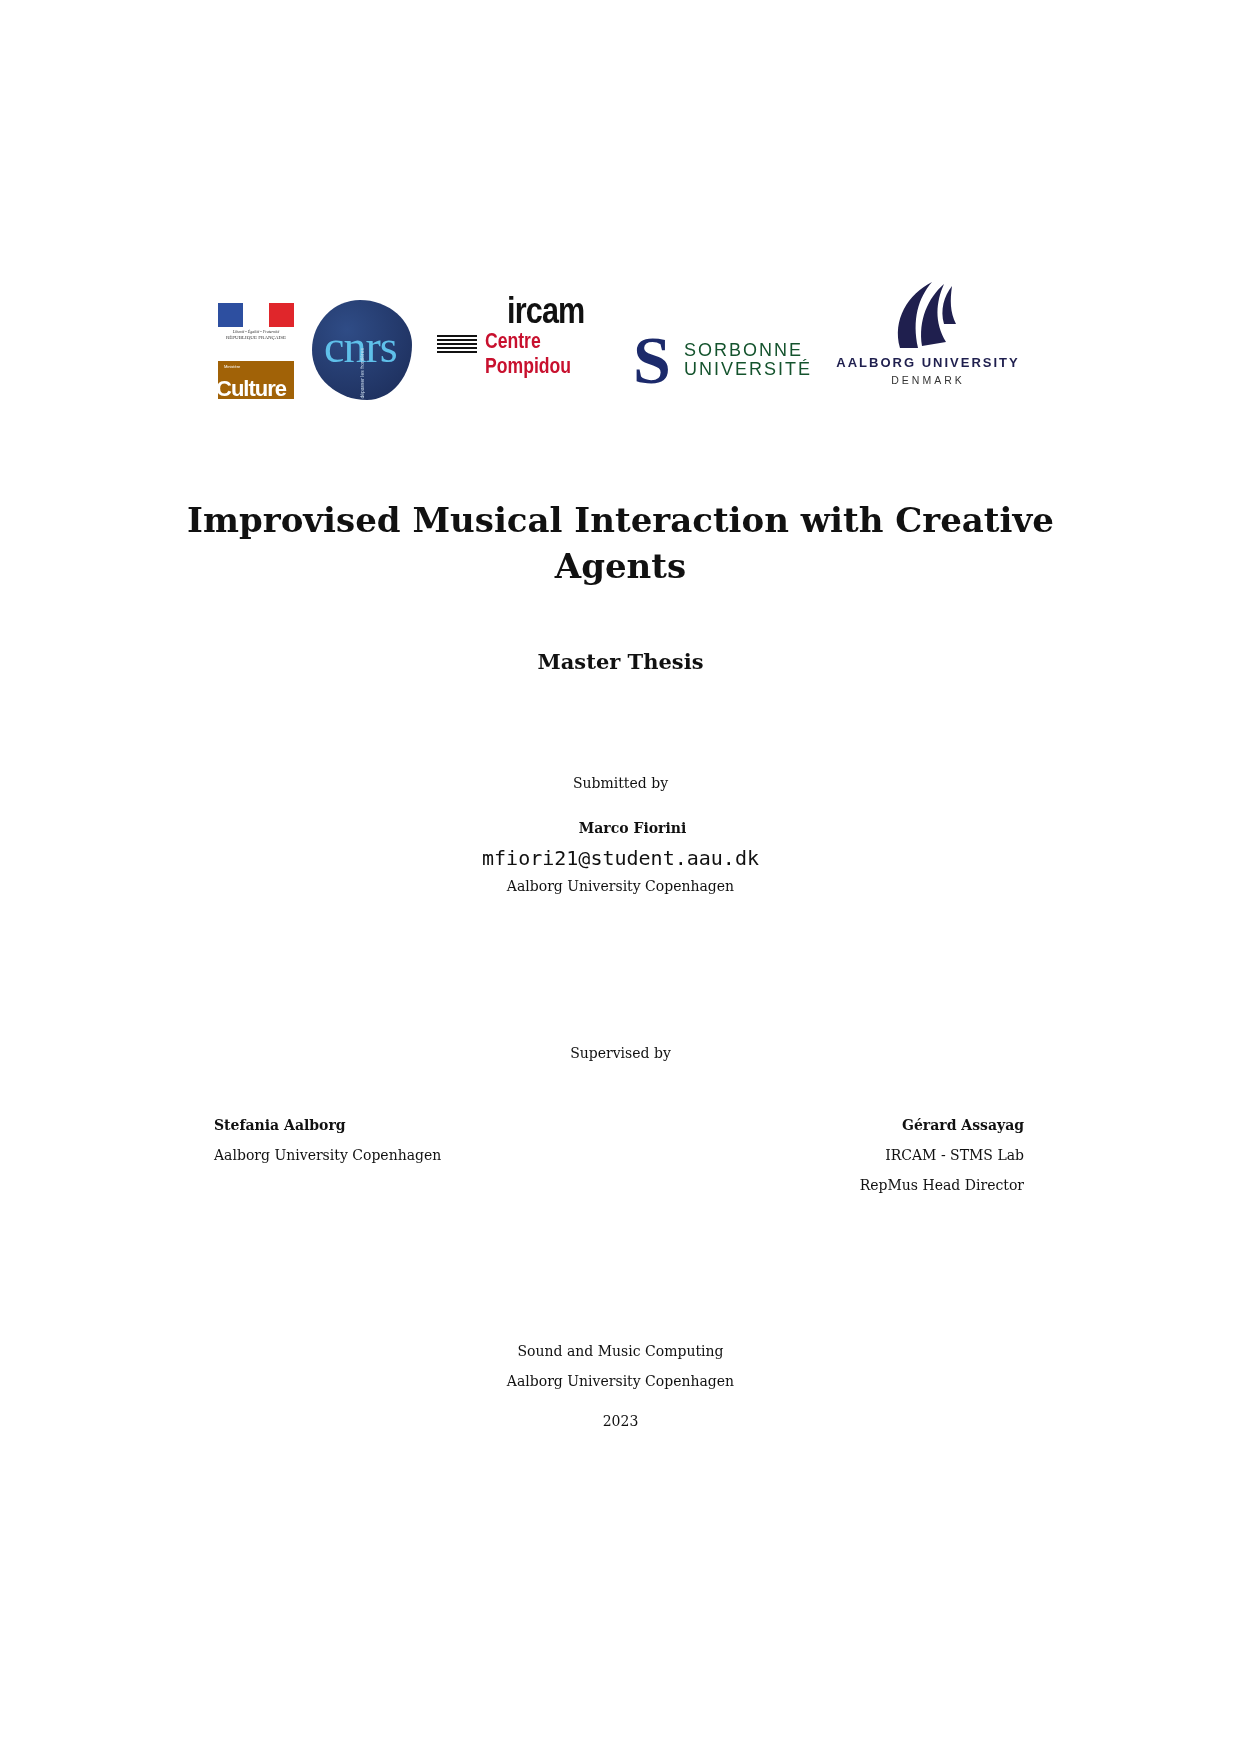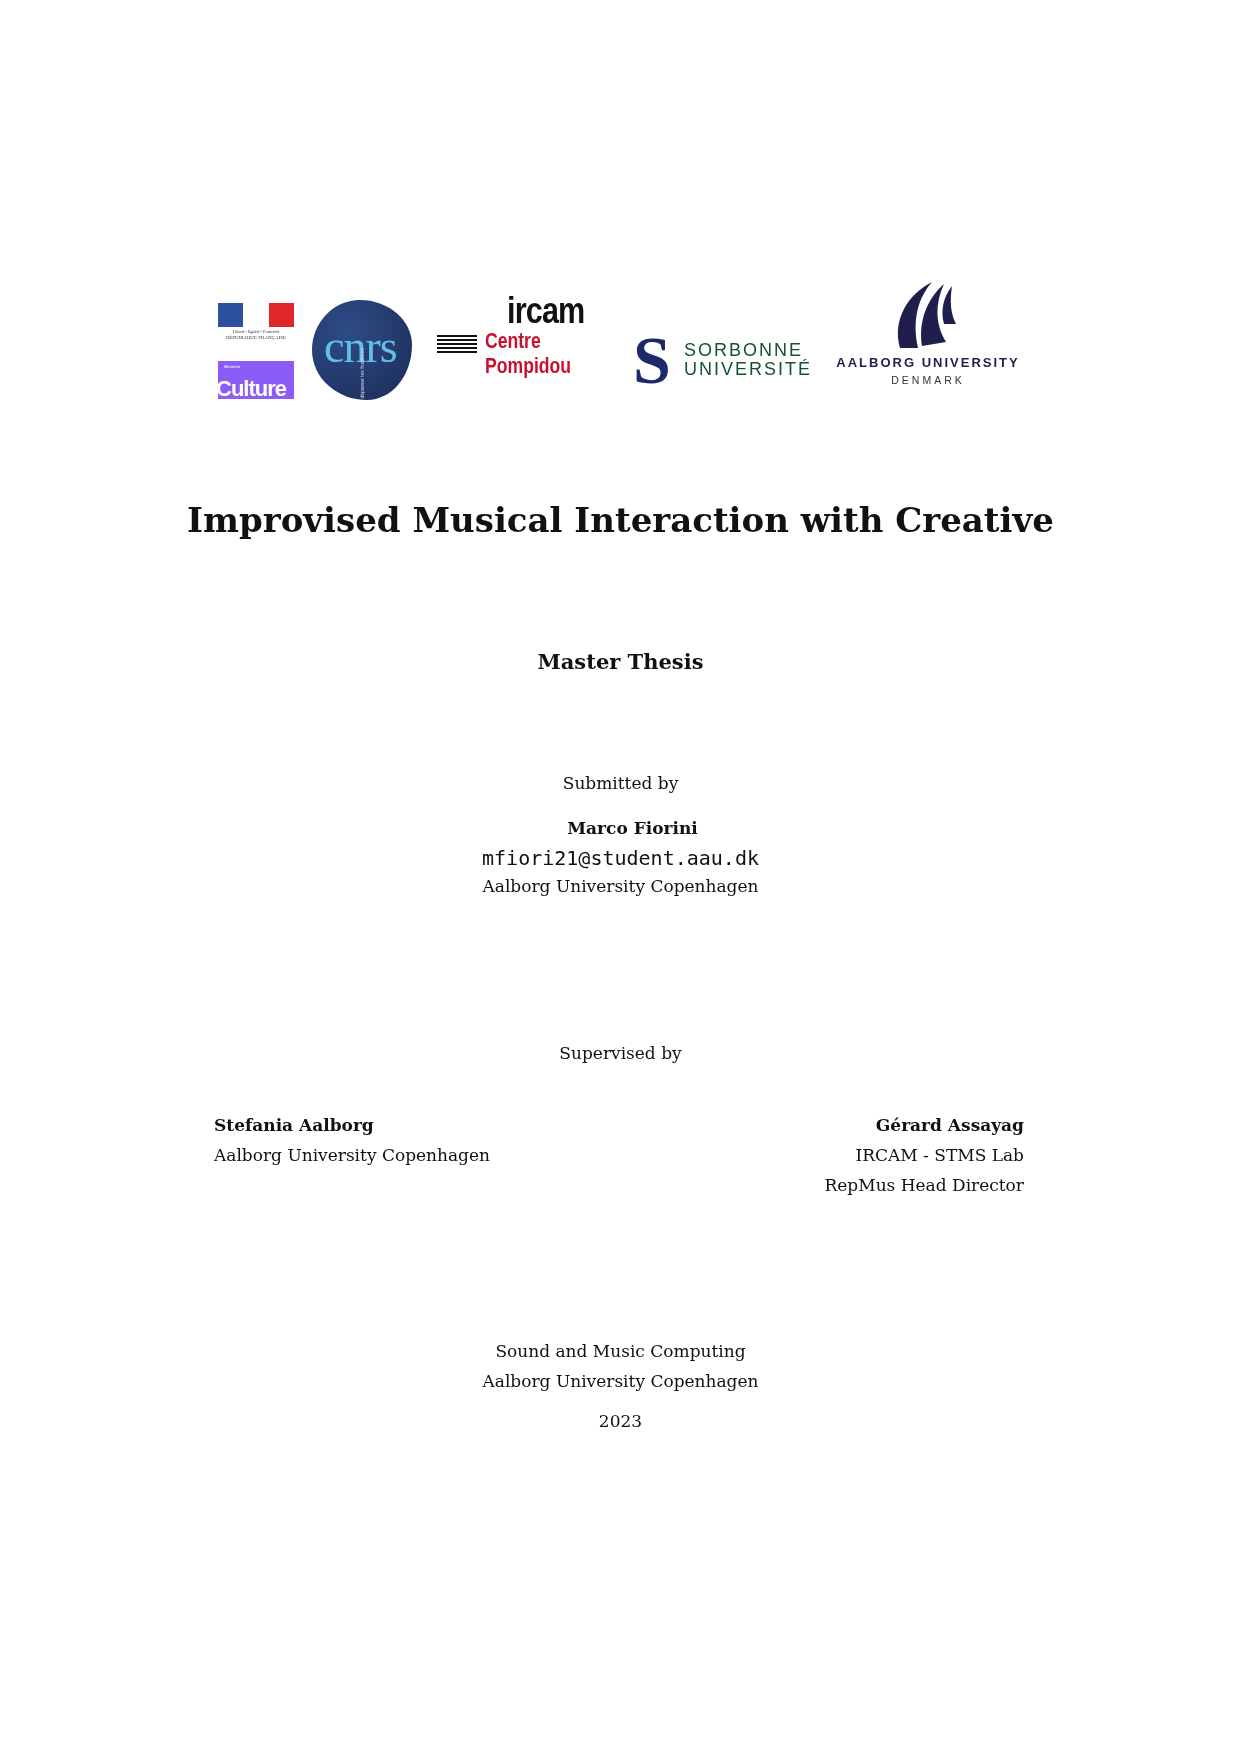--- a/index.html
+++ b/index.html
@@ -5,40 +5,40 @@
   html, body { margin:0; padding:0; background:#fff; }
   body { width:1241px; height:1754px; position:relative; font-family:"DejaVu Serif","Liberation Serif",serif; color:#111; overflow:hidden; }
   .abs { position:absolute; }
   .center { left:0; width:1241px; text-align:center; }
   
   .logo-rf { left:218px; top:303px; width:76px; height:96px; }
   .rf-flag { position:absolute; left:0; top:0; width:76px; height:24px; display:flex; }
   .rf-flag .b { flex:1; background:#2d4fa0; } .rf-flag .w{flex:1;background:#fff;} .rf-flag .r{flex:1;background:#e0262b;}
   .rf-motto { position:absolute; left:0; top:26px; width:76px; font-size:4px; font-style:italic; text-align:center; color:#333; font-family:"Liberation Serif",serif; }
   .rf-name { position:absolute; left:0; top:32px; width:76px; font-size:5px; text-align:center; color:#333; font-family:"Liberation Serif",serif; }
-  .rf-cult { position:absolute; left:0; top:58px; width:76px; height:38px; background:#8b5cf6; color:#fff; }
+  .rf-cult { position:absolute; left:0; top:58px; width:76px; height:38px; background:#a16207; color:#fff; }
   .rf-min { position:absolute; left:6px; top:3px; font-size:4px; font-family:"Liberation Sans",sans-serif; }
   .rf-cw { position:absolute; left:-2px; top:15px; font-size:22px; font-weight:bold; font-family:"Liberation Sans",sans-serif; letter-spacing:-1px; }
   .logo-cnrs { left:312px; top:300px; width:100px; height:100px; border-radius:48% 52% 45% 55%/50% 45% 55% 50%; background:radial-gradient(circle at 35% 30%, #2f4c86, #1b2b57); color:#5fc0ea; }
   .cnrs-t { position:absolute; left:12px; top:20px; font-size:46px; font-family:Liberation Serif, serif; letter-spacing:-1px; }
   .cnrs-s { position:absolute; left:47px; top:48px; font-size:5px; color:#cde; writing-mode:vertical-rl; transform:rotate(180deg); font-family:"Liberation Sans",sans-serif; }
   .logo-ircam { left:437px; top:290px; width:160px; height:100px; }
   .ircam-t { position:absolute; left:70px; top:0; font-size:36px; font-weight:bold; font-family:"Liberation Sans",sans-serif; letter-spacing:-1px; color:#111; transform:scaleX(0.85); transform-origin:left; }
   .ircam-c { position:absolute; left:48px; top:38px; font-size:22px; font-weight:bold; color:#c8102e; font-family:"Liberation Sans",sans-serif; line-height:25px; transform:scaleX(0.8); transform-origin:left; }
   .ircam-lines { position:absolute; left:0; top:45px; width:40px; height:20px; background:repeating-linear-gradient(#111 0 2px, #fff 2px 4px); }
   .logo-sorb { left:633px; top:325px; width:180px; height:75px; }
   .sorb-s { position:absolute; left:0; top:0; font-size:68px; line-height:70px; color:#1c2a6b; font-weight:bold; font-family:"Liberation Serif",serif; }
   .sorb-t { position:absolute; left:51px; top:16px; font-size:18px; line-height:19px; color:#14532d; letter-spacing:2px; font-family:"Liberation Sans",sans-serif; }
   .logo-aau { left:833px; top:280px; width:190px; height:115px; }
   .aau-mark { position:absolute; left:55px; top:0; width:70px; height:70px; }
   .aau-t { position:absolute; left:0; top:75px; width:190px; text-align:center; font-size:13px; font-weight:bold; color:#1f1f4e; letter-spacing:2px; font-family:"Liberation Sans",sans-serif; }
   .aau-d { position:absolute; left:0; top:94px; width:190px; text-align:center; font-size:10.5px; color:#333; letter-spacing:3px; font-family:"Liberation Sans",sans-serif; }
   .title { top:497px; font-size:34px; font-weight:bold; line-height:46px; }
   .sub { top:649px; font-size:21px; font-weight:bold; }
-  .t22 { font-size:17px; line-height:30px; }
+  .t22 { font-size:14px; line-height:30px; }
   .mono { font-family:"DejaVu Sans Mono","Liberation Mono",monospace; font-size:20px; }
   .sup-l { left:214px; top:1110px; text-align:left; }
   .sup-r { right:217px; top:1110px; text-align:right; }
 </style>
 </head>
 <body>
 
 <div class="abs logo-rf">
   <div class="rf-flag">
       <div class="b"></div>
@@ -80,20 +80,21 @@
     <path d="M12 68 C4 40 20 14 44 2 C30 18 24 40 30 68 Z" fill="#1f1f4e"></path>
     <path d="M34 66 C30 40 40 18 56 4 C48 22 46 42 58 62 Z" fill="#1f1f4e"></path>
     <path d="M56 44 C52 30 56 16 64 6 C62 20 62 32 68 44 Z" fill="#1f1f4e"></path>
   </svg>
   <div class="aau-t">AALBORG UNIVERSITY</div>
   <div class="aau-d">DENMARK</div>
 </div>
 
 <div class="abs center title">
   <div>Improvised Musical Interaction with Creative</div>
+  <div>Agents</div>
 </div>
 
 <div class="abs center sub">Master Thesis</div>
 
 <div class="abs center t22" style="top:768px;">Submitted by</div>
 <div class="abs center t22" style="top:813px;font-weight:bold;padding-left:12px;">Marco Fiorini</div>
 <div class="abs center t22 mono" style="top:843px;">mfiori21@student.aau.dk</div>
 <div class="abs center t22" style="top:871px;">Aalborg University Copenhagen</div>
 
 <div class="abs center t22" style="top:1038px;">Supervised by</div>

